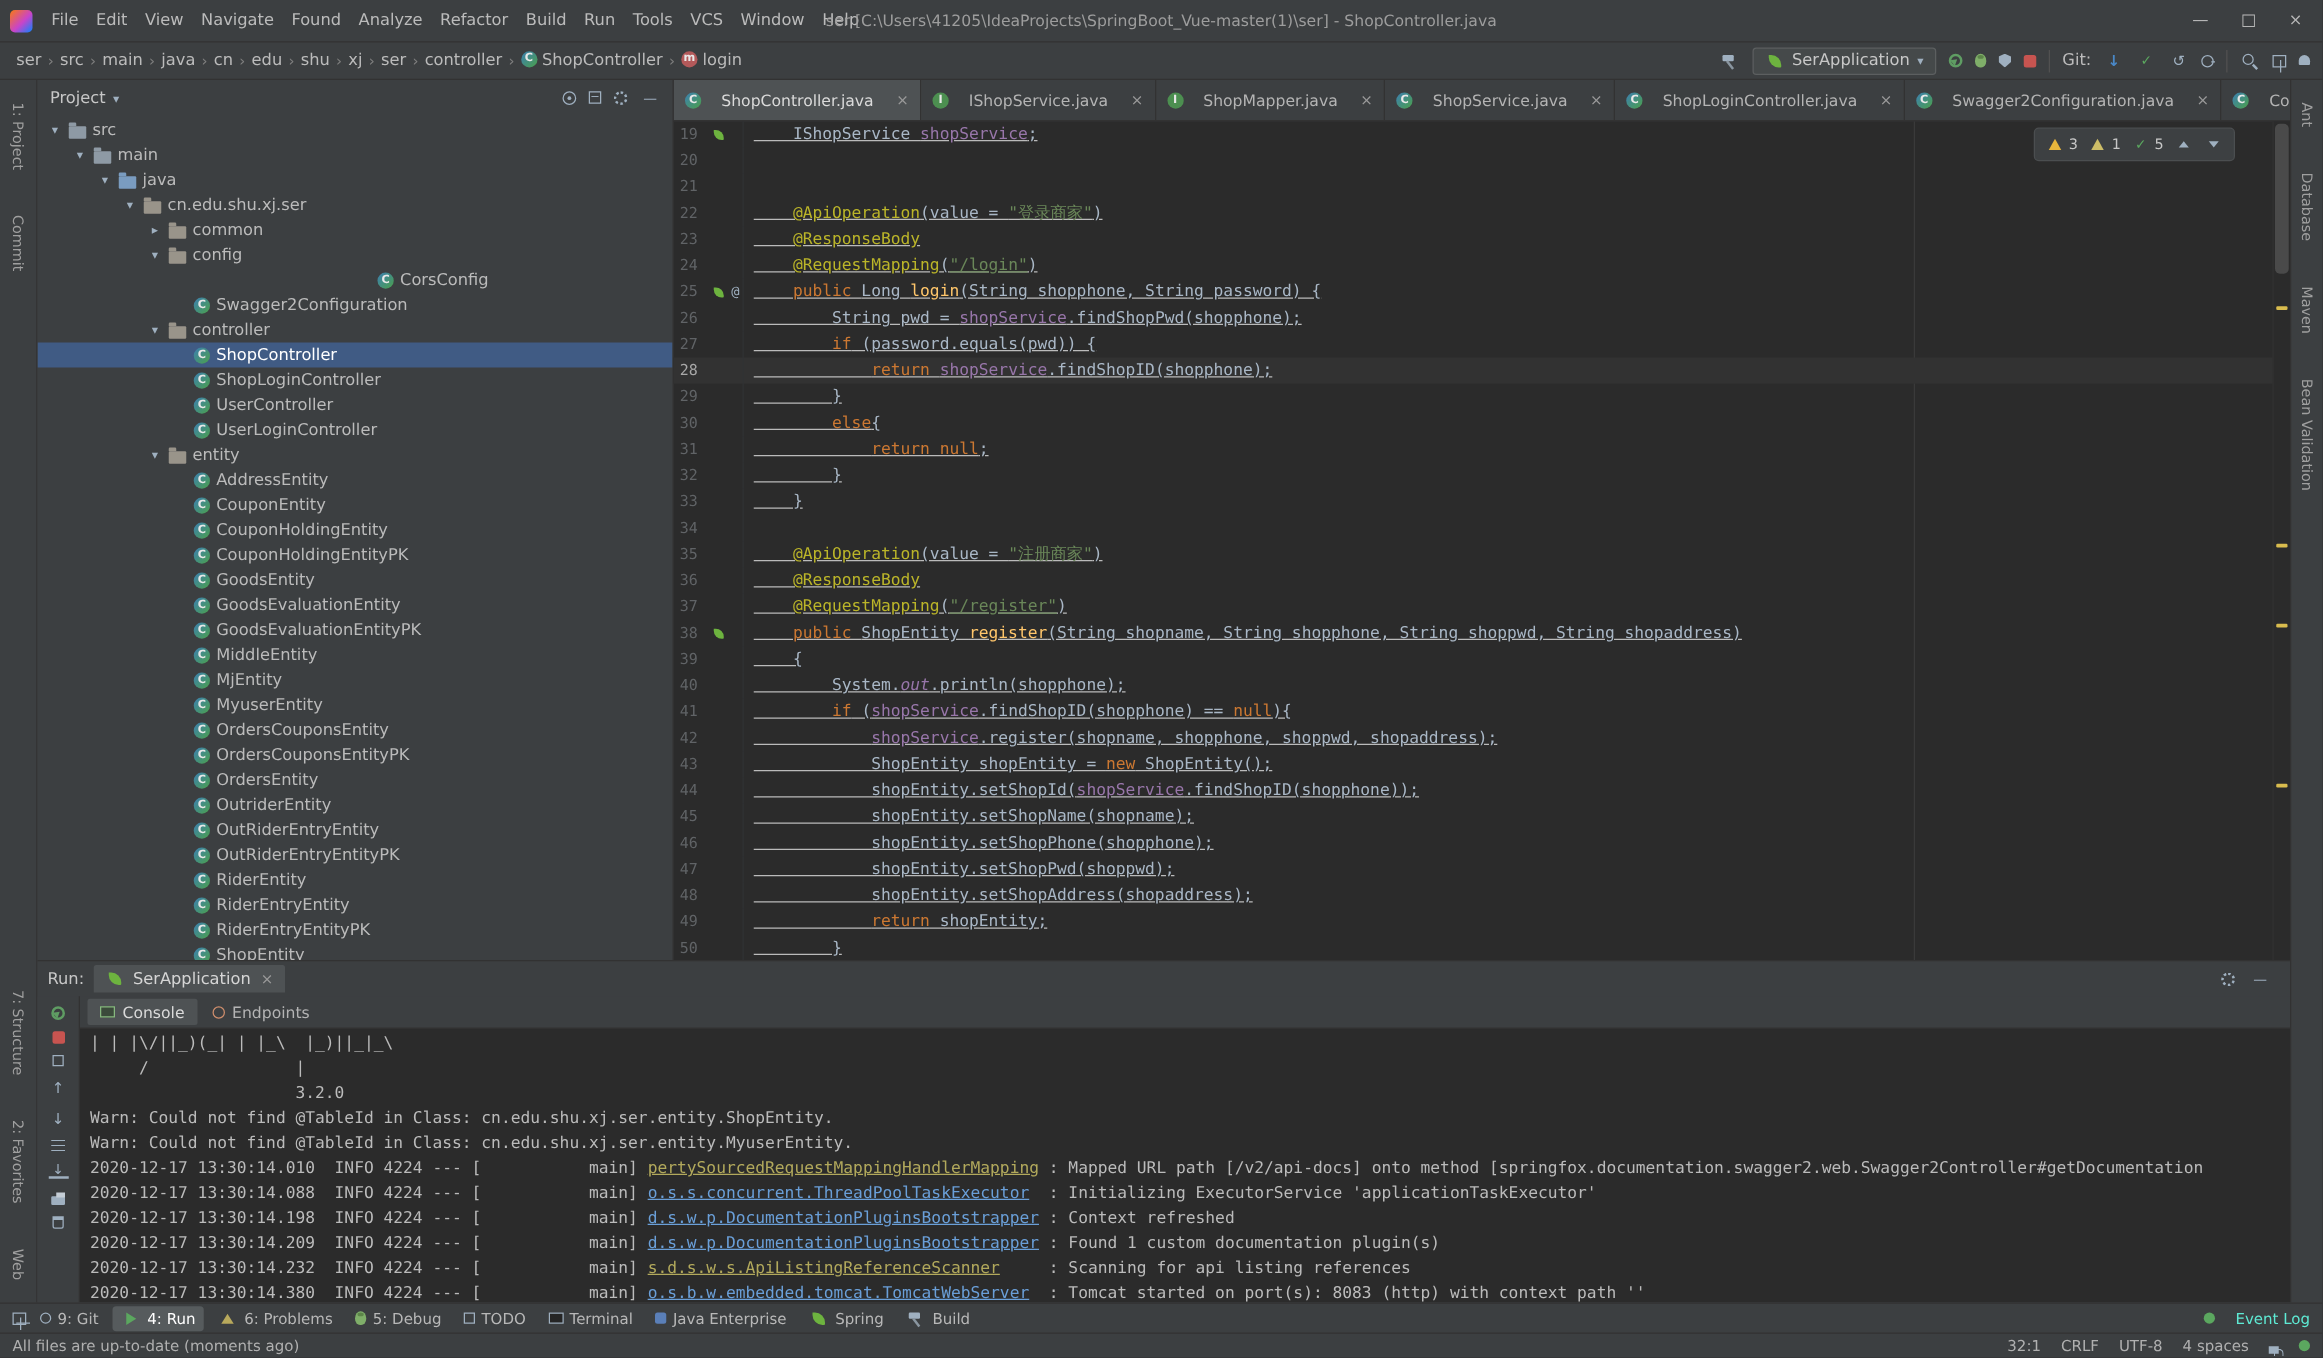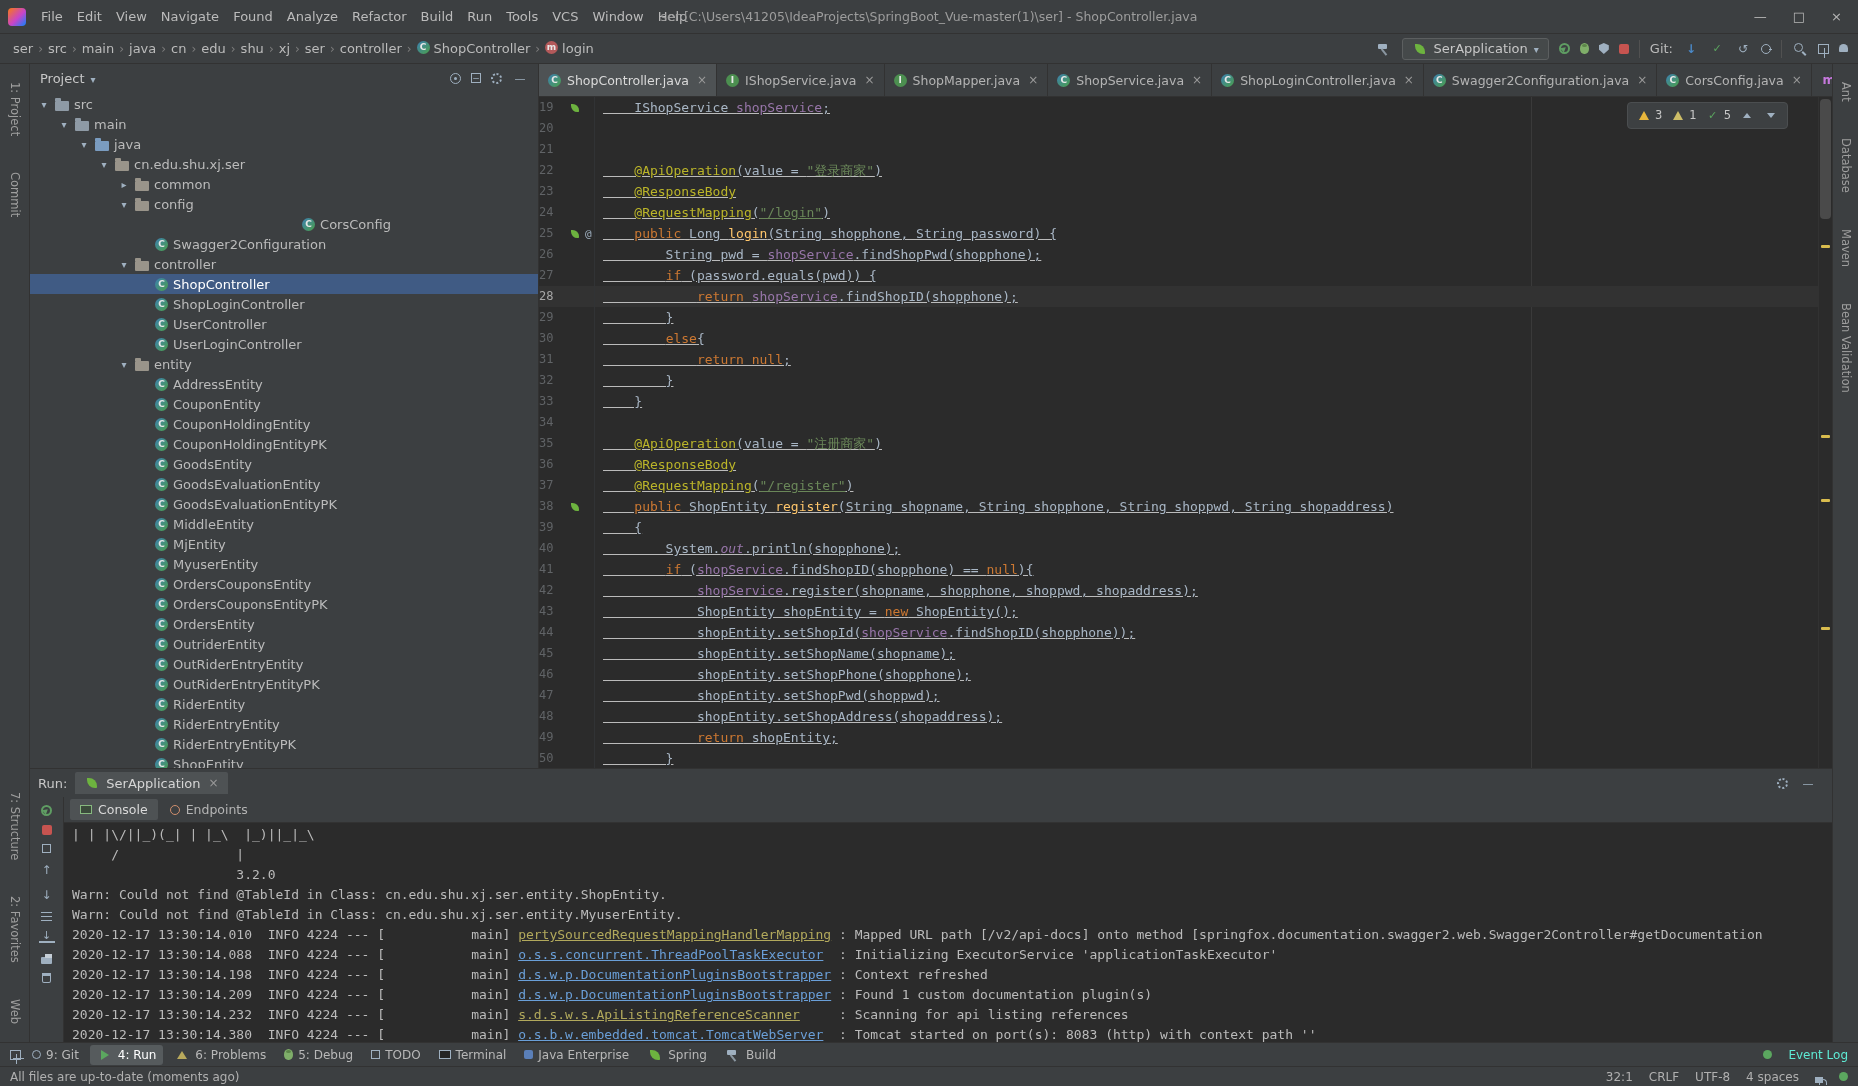--- a/index.html
+++ b/index.html
@@ -40,29 +40,29 @@
 .project-caret::after{content:"▾";font-size:10px;color:#9fb0c0;}
 .project-actions{margin-left:auto;display:flex;gap:10px;align-items:center;}
 .tree{flex:1;overflow:hidden;padding-top:2px;}
 .tree-row{height:20px;display:flex;align-items:center;gap:5px;white-space:nowrap;color:#bbbbbb;}
 .tree-row.selected{background:#405b84;color:#ffffff;}
 .tree-arrow{width:12px;font-size:10px;color:#9fb0c0;text-align:center;flex:none;}
 
 
 .editor-col{flex:1;display:flex;flex-direction:column;background:#2b2b2b;min-width:0;position:relative;}
 .tabbar{height:33px;flex:none;background:#3c3f41;display:flex;align-items:stretch;border-bottom:1px solid #323232;overflow:hidden;}
-.tab{display:flex;align-items:center;gap:6px;padding:0 9px;border-right:1px solid #323232;color:#b4b4b4;font-size:12.5px;white-space:nowrap;}
+.tab{display:flex;align-items:center;gap:16px;padding:0 9px;border-right:1px solid #323232;color:#b4b4b4;font-size:12.5px;white-space:nowrap;}
 .tab.active{background:#4e5254;color:#dadada;}
 .tab-close{color:#9a9a9a;font-size:12px;margin-left:2px;}
 .editor{flex:1;position:relative;overflow:hidden;font-family:"DejaVu Sans Mono","Liberation Mono",monospace;font-size:13px;line-height:21px;}
 .guide{position:absolute;top:0;bottom:0;left:992px;width:1px;background:#3a3a3a;}
 .code-line{display:flex;height:21px;white-space:pre;position:relative;}
 .code-line.current{background:#323232;}
 .gutter{width:56px;flex:none;display:flex;align-items:center;border-right:1px solid #313335;}
-.lnum{width:24px;text-align:left;color:#606366;font-size:12px;flex:none;}
+.lnum{width:24px;text-align:center;color:#606366;font-size:12px;flex:none;}
 .current .lnum{color:#a8a8a8;}
 .gslot{width:30px;display:flex;align-items:center;gap:2px;padding-left:4px;flex:none;}
 .at-sign{color:#9fb0c0;font-size:11px;}
 .ctext{padding-left:8px;text-decoration:underline;}
 .tk-p{color:#a9b7c6;}.tk-k{color:#cc7832;}.tk-s{color:#6a8759;}
 .tk-su{color:#6a8759;text-decoration:underline;}
 .tk-a{color:#bbb529;}.tk-f{color:#9876aa;}.tk-fi{color:#9876aa;font-style:italic;}
 .tk-m{color:#ffc66b;}
 .inspections{position:absolute;top:5px;right:44px;display:flex;align-items:center;gap:8px;background:#3d4042;border:1px solid #4b4e50;border-radius:4px;padding:2px 8px;font-family:"DejaVu Sans","Liberation Sans",sans-serif;font-size:11.5px;color:#c7c7c7;}
 .insp{display:flex;align-items:center;gap:3px;}

